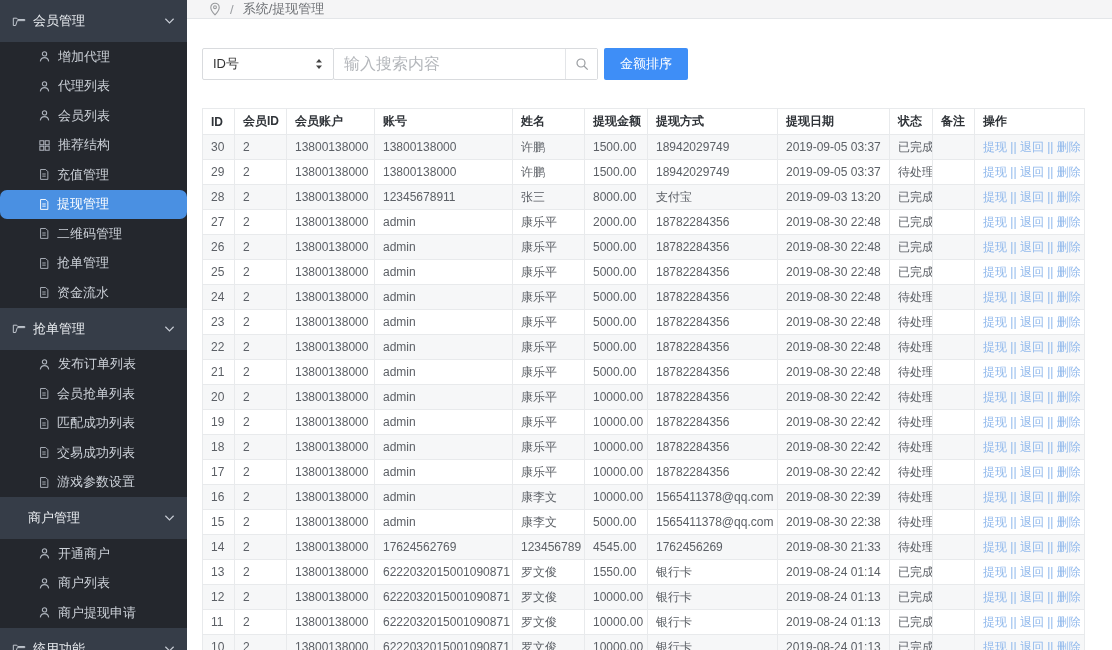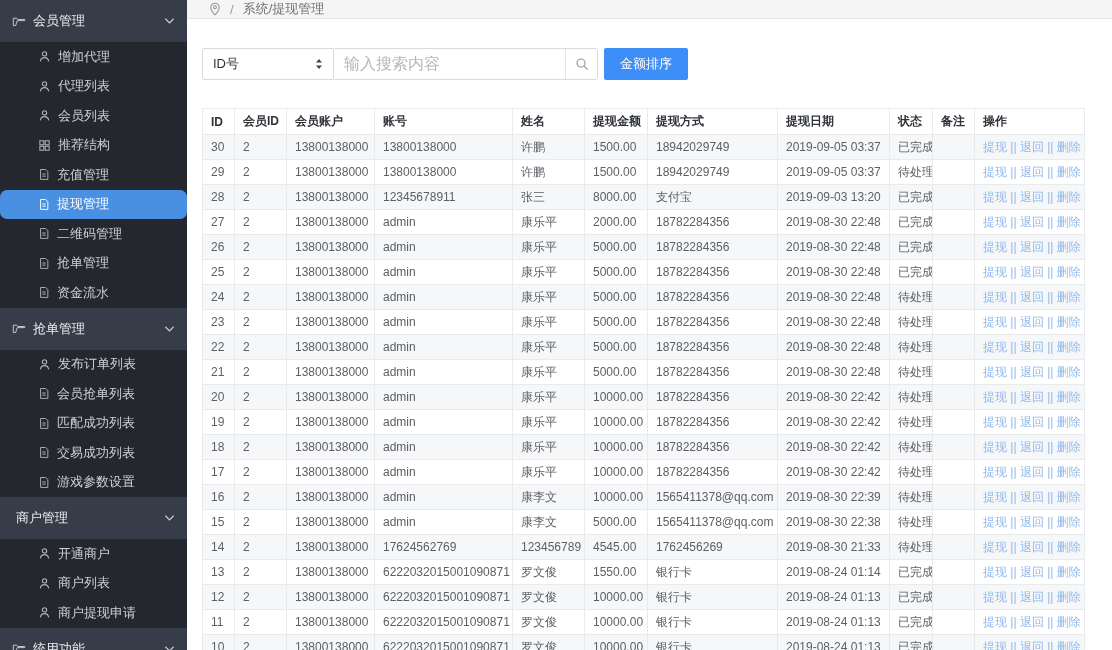--- a/index.html
+++ b/index.html
@@ -5,21 +5,21 @@
   * { margin:0; padding:0; box-sizing:border-box; }
   html,body { width:1112px; height:650px; overflow:hidden; }
   body { font-family:"Liberation Sans","DejaVu Sans",sans-serif; background:#fff; }
   .app { display:flex; width:1112px; height:650px; }
 
   
   .sidebar { width:187px; height:650px; background:#24272d; flex:0 0 187px; display:flex; flex-direction:column; }
   .side-row { display:flex; align-items:center; cursor:pointer; flex:0 0 auto; }
   .side-row.group { height:42px; background:#363d48; color:#e9ecf0; font-size:13px; padding:0 12px; }
   .side-row.group .side-label { flex:1; margin-left:7px; }
-  .side-row.group.noicon .side-label { margin-left:4px; }
+  .side-row.group.noicon .side-label { margin-left:16px; }
   .side-row.item { height:29.5px; color:#ccd1d8; font-size:13px; padding-left:38px; }
   .side-row.item .side-label { margin-left:7px; }
   .side-row.item.active { background:#4a90e2; color:#ffffff;border-radius:7px; }
   .icon { display:inline-flex; align-items:center; justify-content:center; line-height:0; }
   .side-row.group .icon { color:#c7ccd4; }
   .side-row.item .icon { color:#aeb4bd; }
   .side-row.item.active .icon { color:#ffffff; }
   .icon.chev { color:#5e6877; margin-left:auto; }
 
   

